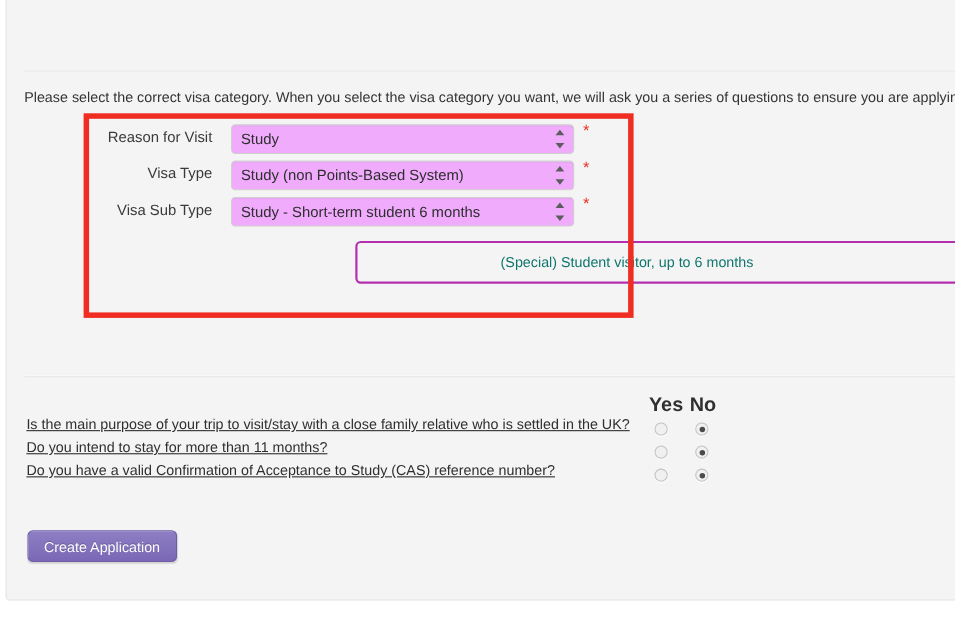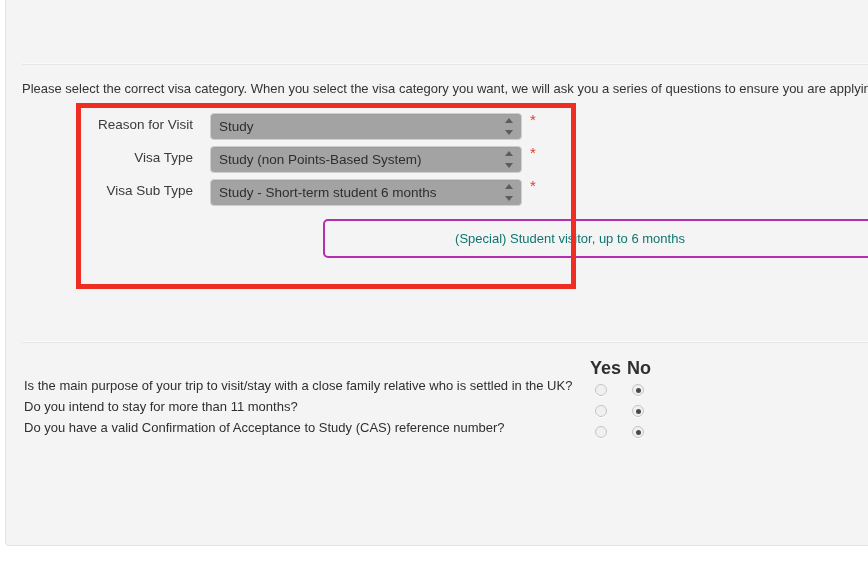--- a/index.html
+++ b/index.html
@@ -106,21 +106,21 @@
     position: absolute;
     left: 204px;
     top: 0;
     width: 312px;
     height: 27px;
   }
 
   .fake-select {
     position: absolute;
     inset: 0;
-    background: #a3a3a3;
+    background: #f0abfc;
     border: 1px solid #cfcfcf;
     border-radius: 4px;
     box-sizing: border-box;
     box-shadow: 0 1px 1px rgba(0,0,0,0.04) inset;
     font-size: 13.5px;
     color: #2e2e2e;
     line-height: 25px;
     padding-left: 8px;
     white-space: nowrap;
     overflow: hidden;
@@ -193,20 +193,21 @@
   #q-row-1 { top: 404px; }
   #q-row-2 { top: 425px; }
 
   .q-text {
     position: absolute;
     left: 18px;
     top: 0;
     font-size: 13px;
     color: #2f2f2f;
     white-space: nowrap;
+    text-decoration: underline;
   }
 
   .radio {
     position: absolute;
     top: 6px;
     width: 12px;
     height: 12px;
     border-radius: 50%;
     box-sizing: border-box;
     background: #f0f0f0;
@@ -316,15 +317,16 @@
       <div class="radio yes"></div>
       <div class="radio no checked"></div>
     </div>
 
     <div class="q-row" id="q-row-2">
       <div class="q-text">Do you have a valid Confirmation of Acceptance to Study (CAS) reference number?</div>
       <div class="radio yes"></div>
       <div class="radio no checked"></div>
     </div>
 
+    <div class="btn-primary">Create Application</div>
 
   </div>
 </div>
 
 </body></html>

